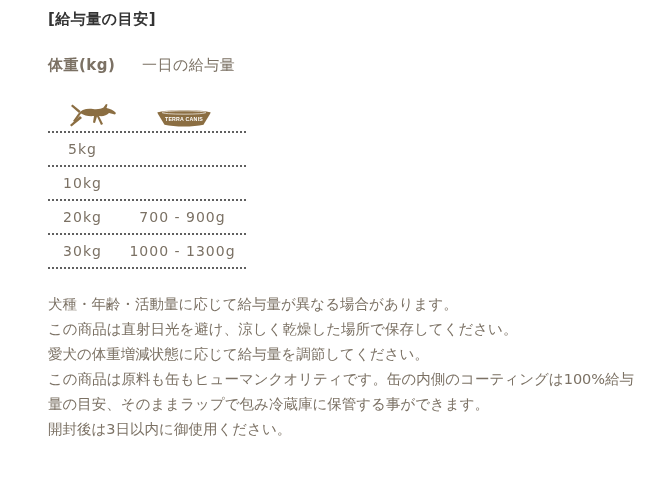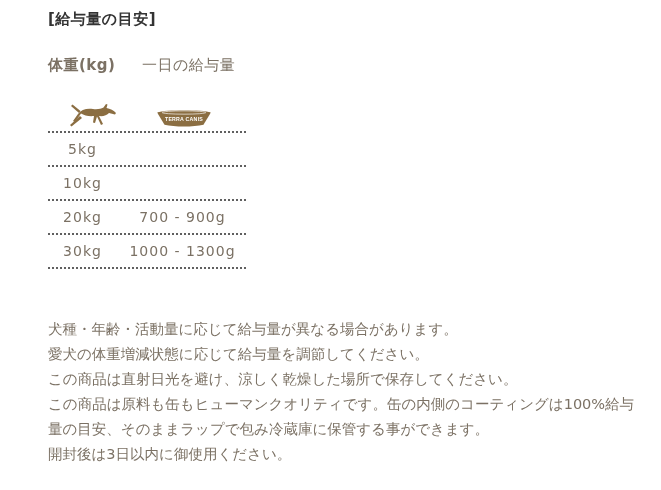--- a/index.html
+++ b/index.html
@@ -41,21 +41,21 @@
     background-image:repeating-linear-gradient(to right,var(--dots) 0 2px,transparent 2px 4px);
   }
   .row{
     height:32px;display:flex;align-items:center;
     font-size:14px;color:var(--body-text);letter-spacing:1px;
   }
   .row .w{display:inline-block;width:69px;text-align:center;}
   .row .a{display:inline-block;width:131px;text-align:center;}
 
   .notes{
-    margin-top:48px;width:598px;
+    margin-top:23px;width:598px;
     font-size:14.5px;line-height:25px;color:var(--body-text);
   }
   .notes p{margin:0;padding:0;}
 
   .bowl-label{
     fill:#ffffff;font-size:11px;font-weight:bold;
     font-family:"Liberation Sans",sans-serif;letter-spacing:0.5px;
   }
 </style>
 </head>
@@ -117,19 +117,19 @@
     <div class="row">
       <span class="w">30kg</span>
       <span class="a">1000 - 1300g</span>
     </div>
     <div class="sep"></div>
 
   </div>
 
   <div class="notes">
     <p>犬種・年齢・活動量に応じて給与量が異なる場合があります。</p>
+    <p>この商品は直射日光を避け、涼しく乾燥した場所で保存してください。</p>
     <p>愛犬の体重増減状態に応じて給与量を調節してください。</p>
-    <p>この商品は直射日光を避け、涼しく乾燥した場所で保存してください。</p>
     <p>この商品は原料も缶もヒューマンクオリティです。缶の内側のコーティングは100%給与量の目安、そのままラップで包み冷蔵庫に保管する事ができます。</p>
     <p>開封後は3日以内に御使用ください。</p>
   </div>
 
 </div>
 
 </body></html>

